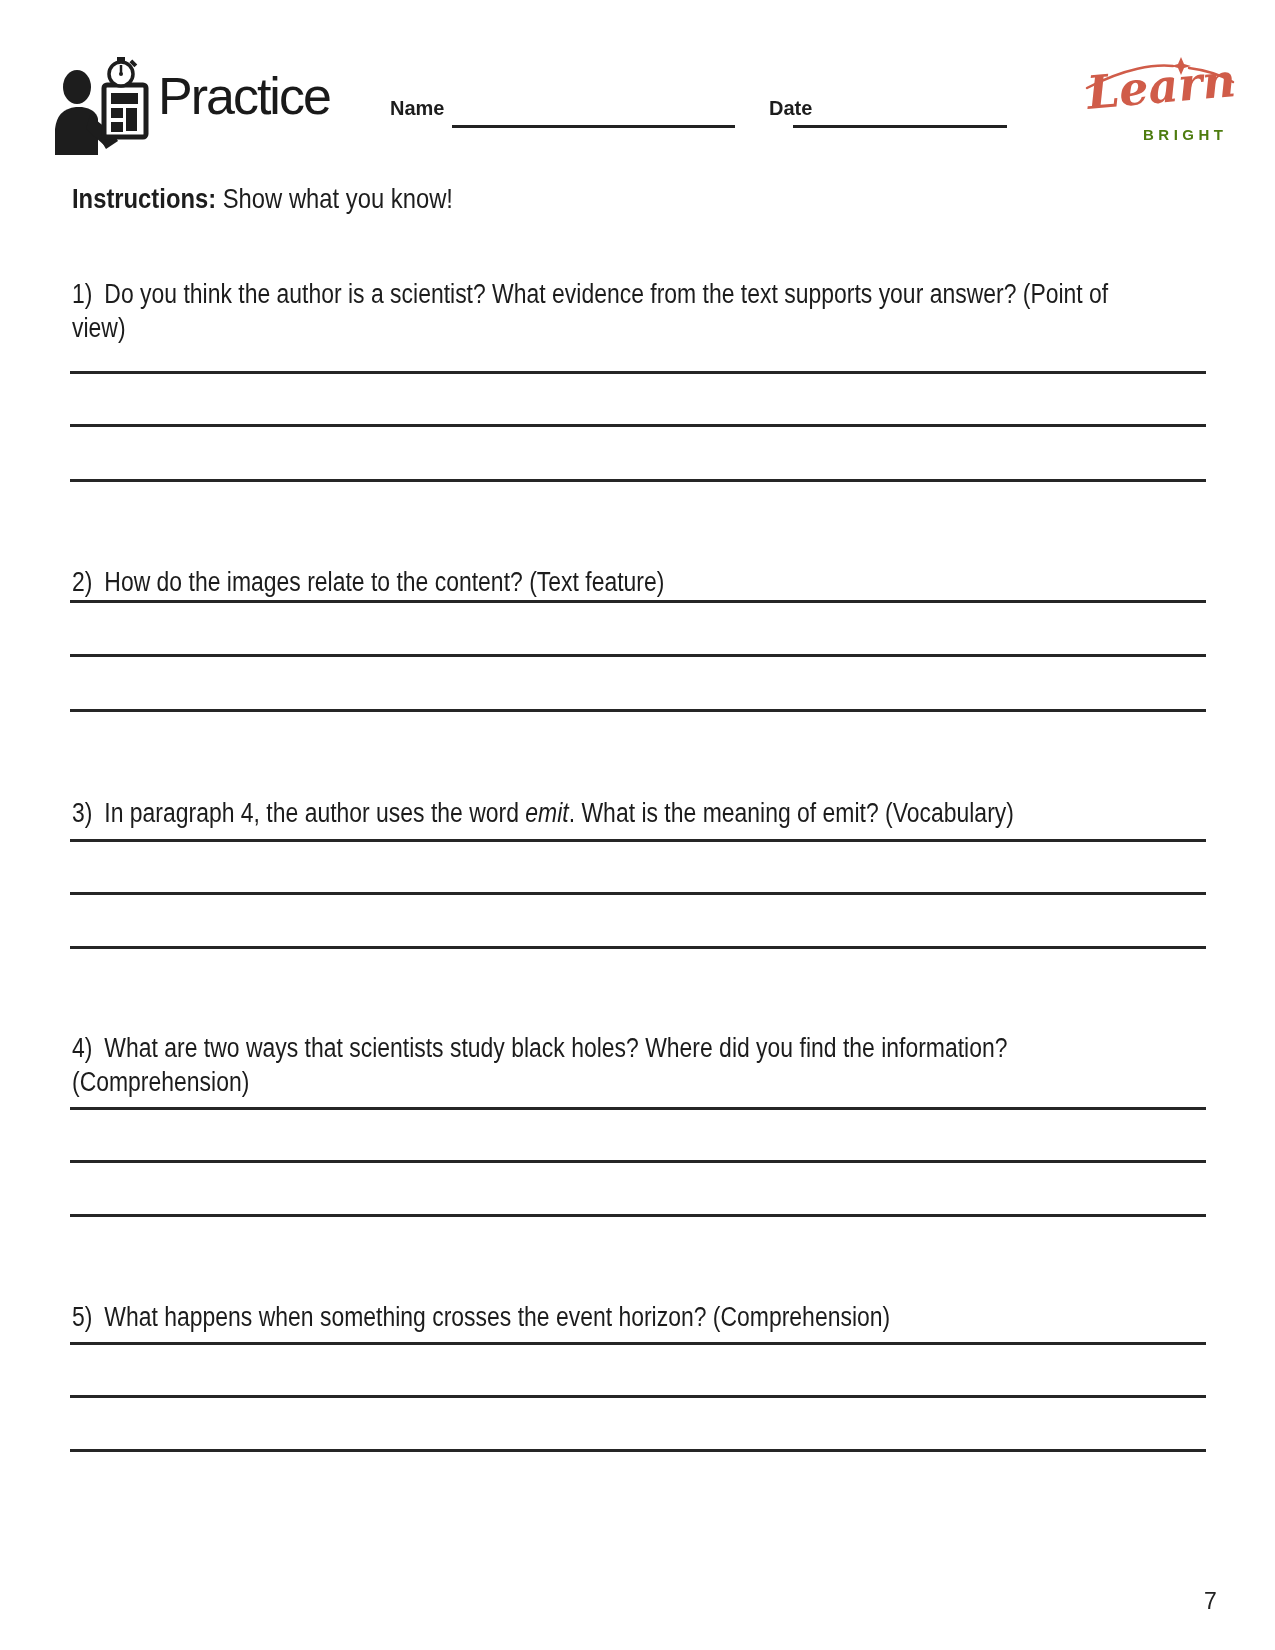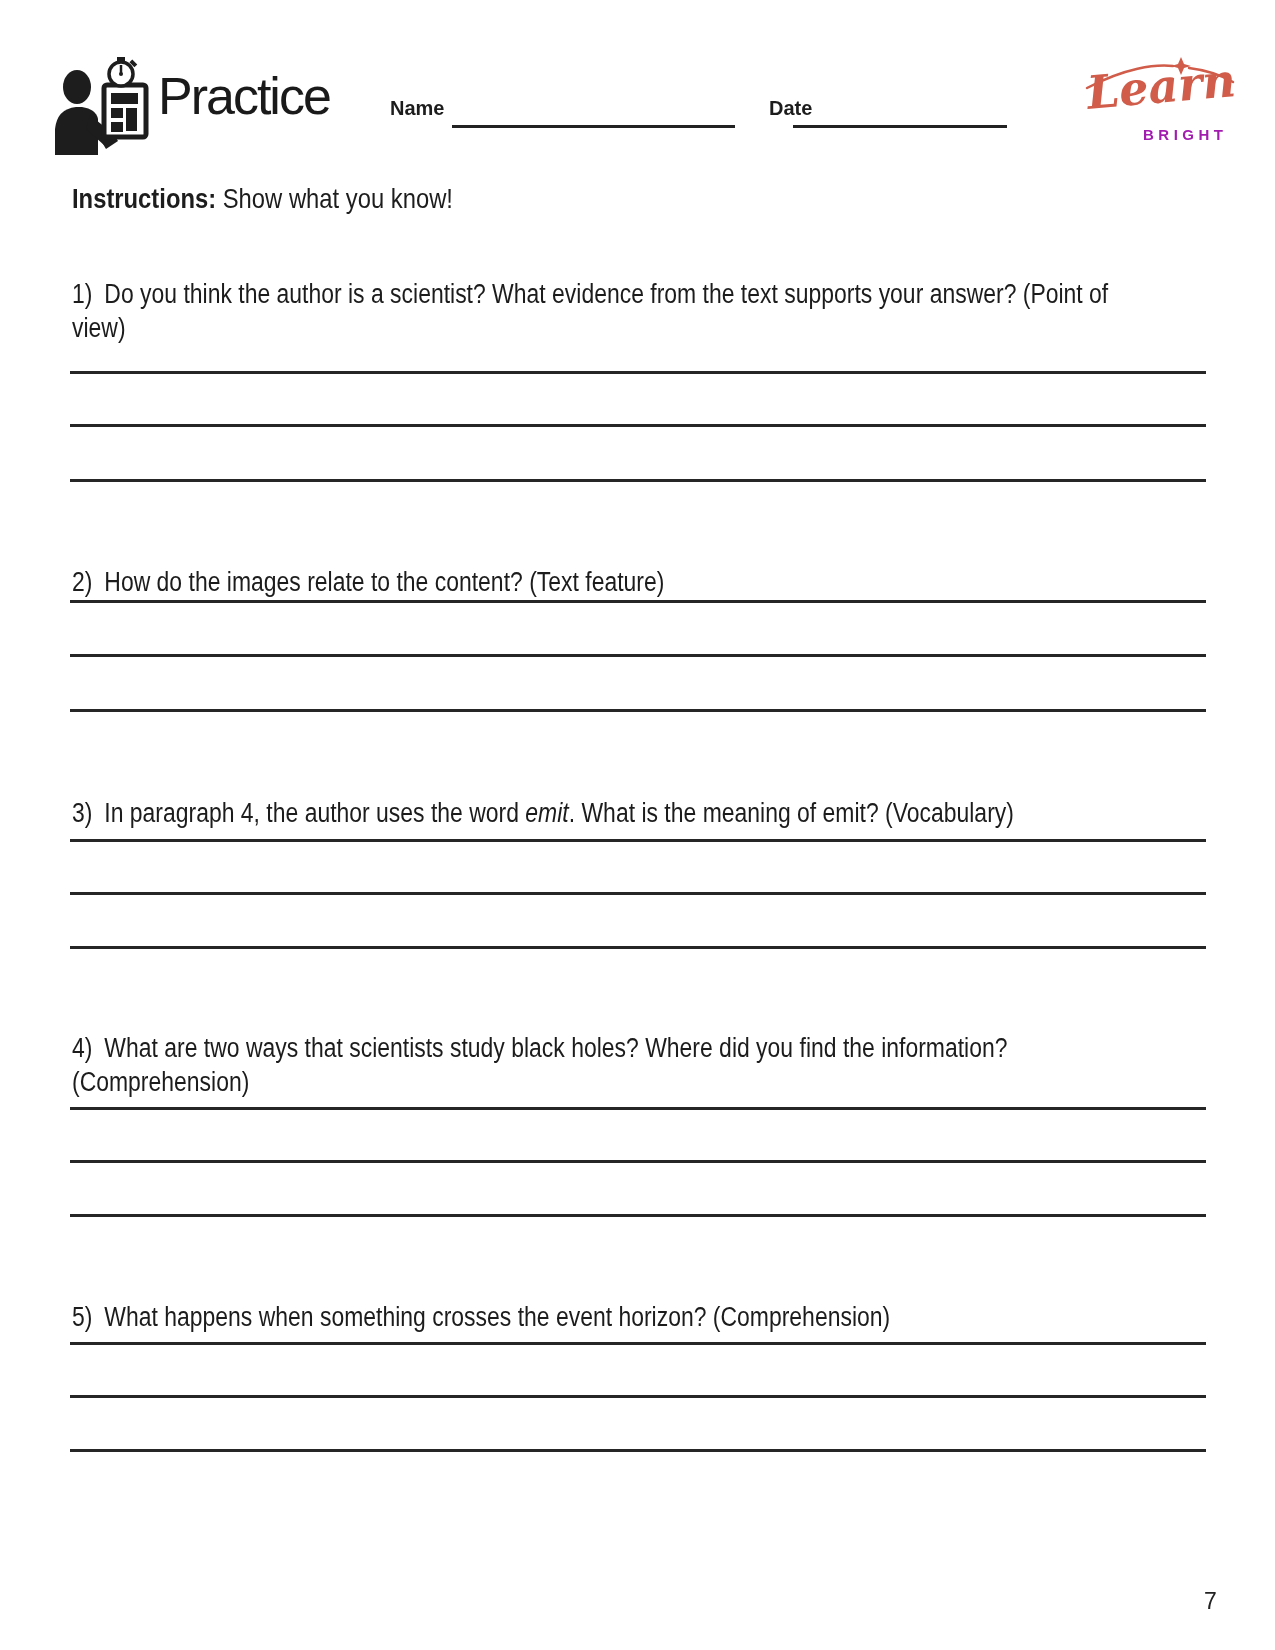--- a/index.html
+++ b/index.html
@@ -22,21 +22,21 @@
   
   .logo{left:1085px;top:56px;width:150px;height:95px;}
   .logo-learn{
     position:absolute;left:2px;top:14px;width:146px;
     font-family:"DejaVu Serif","Liberation Serif",serif;
     font-style:italic;font-weight:bold;font-size:46px;line-height:1;
     color:#d05c49;transform:rotate(-5deg);transform-origin:0 50%;
   }
   .logo-bright{
     position:absolute;left:58px;top:71px;
-    font-size:15px;font-weight:bold;letter-spacing:4.5px;color:#a21caf;line-height:1;
+    font-size:15px;font-weight:bold;letter-spacing:4.5px;color:#4d7c0f;line-height:1;
   }
   
   .condensed{transform:scaleX(0.85);transform-origin:0 0;}
   .instructions{left:72px;top:182px;font-size:28px;line-height:1.2;white-space:nowrap;width:1340px;}
   .instructions .ilabel{font-weight:bold;}
   .qtext{
     left:72px;top:0;width:1340px;font-size:27px;line-height:34px;
     white-space:pre-line;color:#1c1c1c;
   }
   .qnum{margin-right:14px;}

